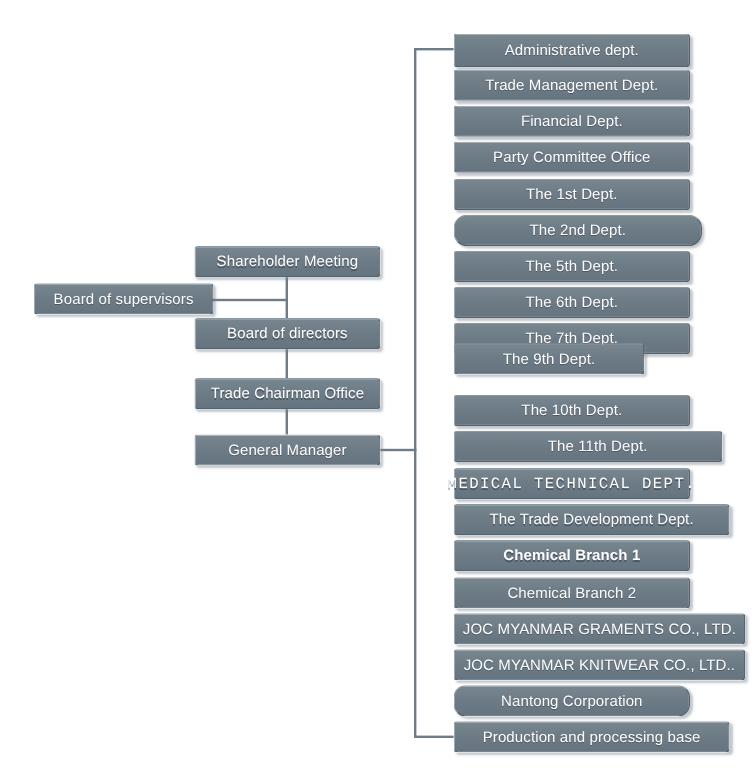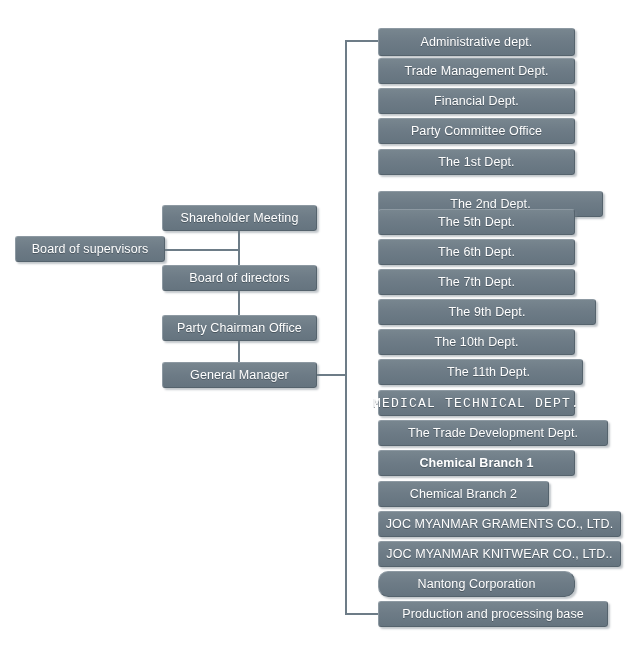--- a/index.html
+++ b/index.html
@@ -72,77 +72,77 @@
     </div>
 
   <div id="hierarchy-layer">
       <div class="node" style="left: 162px; top: 205px; width: 155px; height: 26px;">
         <span>Shareholder Meeting</span>
       </div>
       <div class="node" style="left: 162px; top: 265px; width: 155px; height: 26px;">
         <span>Board of directors</span>
       </div>
       <div class="node" style="left: 162px; top: 315px; width: 155px; height: 26px;">
-        <span>Party Chairman Office</span>
+        <span>Trade Chairman Office</span>
       </div>
       <div class="node" style="left: 162px; top: 362px; width: 155px; height: 26px; text-align: right;">
         <span>General Manager</span>
       </div>
-      <div class="node" style="left: 15px; top: 236px; width: 150px; height: 26px;">
+      <div class="node" style="left: 28px; top: 236px; width: 150px; height: 26px;">
         <span>Board of supervisors</span>
       </div>
     </div>
 
   <div id="departments-layer">
       <div class="node" style="left: 378px; top: 28px; width: 197px; height: 28px;">
         <span>Administrative dept.</span>
       </div>
       <div class="node" style="left: 378px; top: 58px; width: 197px; height: 26px;">
         <span>Trade Management Dept.</span>
       </div>
       <div class="node" style="left: 378px; top: 88px; width: 197px; height: 26px;">
         <span>Financial Dept.</span>
       </div>
       <div class="node" style="left: 378px; top: 118px; width: 197px; height: 26px;">
         <span>Party Committee Office</span>
       </div>
       <div class="node" style="left: 378px; top: 149px; width: 197px; height: 26px;">
         <span>The 1st Dept.</span>
       </div>
-      <div class="node" style="left: 378px; top: 191px; width: 225px; height: 26px;">
+      <div class="node" style="left: 378px; top: 179px; width: 207px; height: 26px; border-radius: 11px;">
         <span>The 2nd Dept.</span>
       </div>
       <div class="node" style="left: 378px; top: 209px; width: 197px; height: 26px;">
         <span>The 5th Dept.</span>
       </div>
       <div class="node" style="left: 378px; top: 239px; width: 197px; height: 26px;">
         <span>The 6th Dept.</span>
       </div>
       <div class="node" style="left: 378px; top: 269px; width: 197px; height: 26px;">
         <span>The 7th Dept.</span>
       </div>
-      <div class="node" style="left: 378px; top: 299px; width: 218px; height: 26px;">
+      <div class="node" style="left: 378px; top: 286px; width: 159px; height: 26px;">
         <span>The 9th Dept.</span>
       </div>
       <div class="node" style="left: 378px; top: 329px; width: 197px; height: 26px;">
         <span>The 10th Dept.</span>
       </div>
-      <div class="node" style="left: 378px; top: 359px; width: 205px; height: 26px; padding-left: 16px;">
+      <div class="node" style="left: 378px; top: 359px; width: 224px; height: 26px; padding-left: 16px;">
         <span>The 11th Dept.</span>
       </div>
       <div class="node mono" style="left: 378px; top: 390px; width: 197px; height: 26px;">
         <span>MEDICAL TECHNICAL DEPT.</span>
       </div>
       <div class="node" style="left: 378px; top: 420px; width: 230px; height: 26px;">
         <span>The Trade Development Dept.</span>
       </div>
       <div class="node" style="left: 378px; top: 450px; width: 197px; height: 26px; font-weight: bold;">
         <span>Chemical Branch 1</span>
       </div>
-      <div class="node" style="left: 378px; top: 481px; width: 171px; height: 26px;">
+      <div class="node" style="left: 378px; top: 481px; width: 197px; height: 26px;">
         <span>Chemical Branch 2</span>
       </div>
       <div class="node" style="left: 378px; top: 511px; width: 243px; height: 26px;">
         <span>JOC MYANMAR GRAMENTS CO., LTD.</span>
       </div>
       <div class="node" style="left: 378px; top: 541px; width: 243px; height: 26px;">
         <span>JOC MYANMAR KNITWEAR CO., LTD..</span>
       </div>
       <div class="node" style="left: 378px; top: 571px; width: 197px; height: 26px; border-radius: 10px;">
         <span>Nantong Corporation</span>

